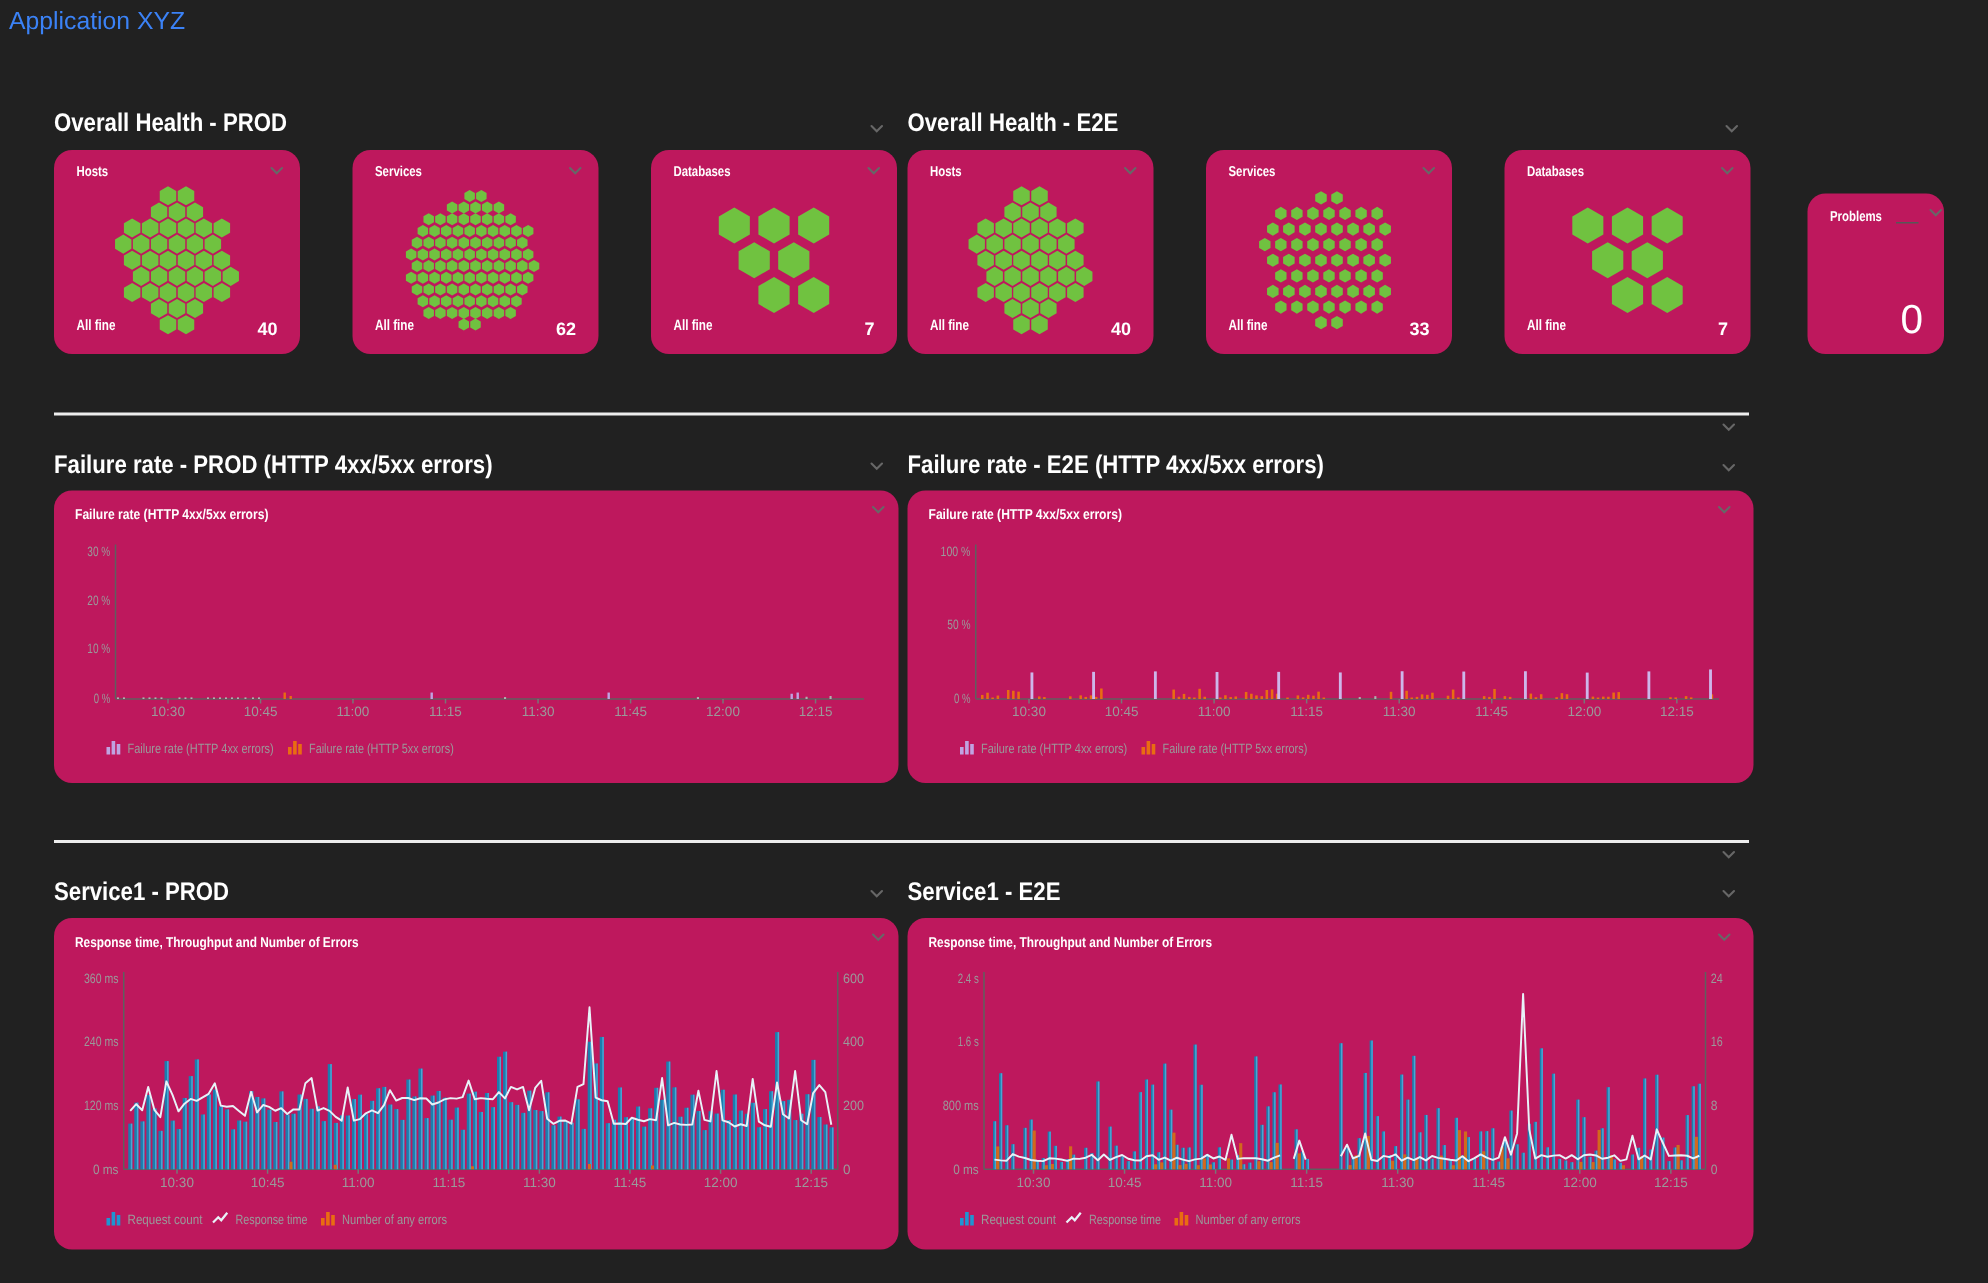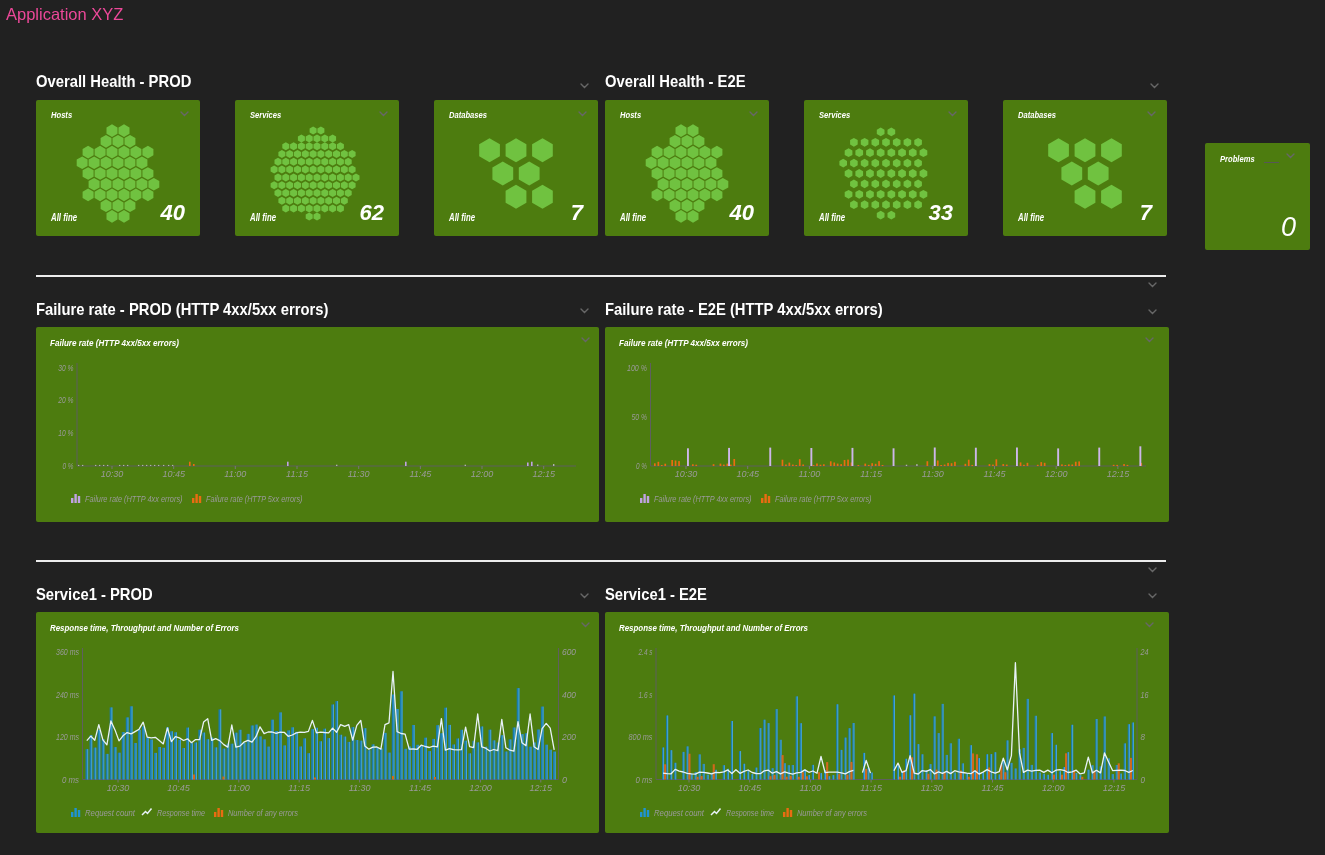--- a/index.html
+++ b/index.html
@@ -1,23 +1,23 @@
 <!DOCTYPE html>
 <html><head><meta charset="utf-8"><style>
 * { margin:0; padding:0; box-sizing:border-box; }
 html,body { width:1325px; height:855px; background:#212121; font-family:"Liberation Sans", sans-serif; overflow:hidden; }
-.tile { position:absolute; background:#4d7c0f; border-radius:2px;font-style:italic; }
+.tile { position:absolute; background:#be185d; border-radius:12px; }
 .ttitle { position:absolute; left:15px; top:9px; font-size:9.5px; font-weight:bold; color:#fff; transform:scaleX(0.8); transform-origin:0 50%; white-space:nowrap; }
 .allfine { position:absolute; left:15px; bottom:13px; font-size:10px; font-weight:bold; color:#fff; transform:scaleX(0.78); transform-origin:0 50%; }
-.count { position:absolute; right:15px; bottom:10px; font-size:22px; font-weight:bold; color:#fff; }
+.count { position:absolute; right:15px; bottom:10px; font-size:12px; font-weight:bold; color:#fff; }
 .sect { position:absolute; font-size:17px; font-weight:bold; color:#fff; transform:scaleX(0.87); transform-origin:0 50%; white-space:nowrap; }
 .sep { position:absolute; left:36px; width:1130px; height:2px; background:#ededed; }
 </style></head>
 <body>
-<div style="position:absolute;left:6px;top:5px;font-size:16.5px;color:#ec4899">Application XYZ</div>
+<div style="position:absolute;left:6px;top:5px;font-size:16.5px;color:#3b82f6">Application XYZ</div>
 
 <div class="sect" style="left:36px;top:72px">Overall Health - PROD</div>
 <svg style="position:absolute;left:580px;top:83px" width="9" height="6.5">
     <path d="M1 1 L4.5 4.5 L8 1" stroke="#676767" stroke-width="1.4" fill="none" stroke-linecap="round"></path>
   </svg>
 <div class="sect" style="left:605px;top:72px">Overall Health - E2E</div>
 <svg style="position:absolute;left:1150px;top:83px" width="9" height="6.5">
     <path d="M1 1 L4.5 4.5 L8 1" stroke="#676767" stroke-width="1.4" fill="none" stroke-linecap="round"></path>
   </svg>
 
@@ -323,21 +323,21 @@
       <polygon points="108.5,84.7 118.8,90.7 118.8,102.7 108.5,108.7 98.1,102.7 98.1,90.7" fill="#70c240"></polygon>
     </svg>
 <div class="ttitle">Databases</div>
 <svg style="position:absolute;left:144px;top:10.5px" width="9" height="6.5">
       <path d="M1 1 L4.5 4.5 L8 1" stroke="#676767" stroke-width="1.4" fill="none" stroke-linecap="round"></path>
     </svg>
 <div class="allfine">All fine</div>
 <div class="count">7</div>
 </div>
 
-<div class="tile" style="left:1205px;top:143px;width:105px;height:107px">
+<div class="tile" style="left:1205px;top:129px;width:91px;height:107px">
   <div class="ttitle" style="left:15px;top:10px">Problems</div>
   <div style="position:absolute;left:59px;top:19px;width:15px;height:1px;background:#575757"></div>
   <svg style="position:absolute;left:81px;top:10px" width="9" height="6.5">
       <path d="M1 1 L4.5 4.5 L8 1" stroke="#676767" stroke-width="1.4" fill="none" stroke-linecap="round"></path>
     </svg>
   <div style="position:absolute;right:14px;bottom:7px;font-size:27px;color:#fff">0</div>
 </div>
 
 <div class="sep" style="top:275px"></div>
 <svg style="position:absolute;left:1148px;top:282px" width="9" height="6.5">

